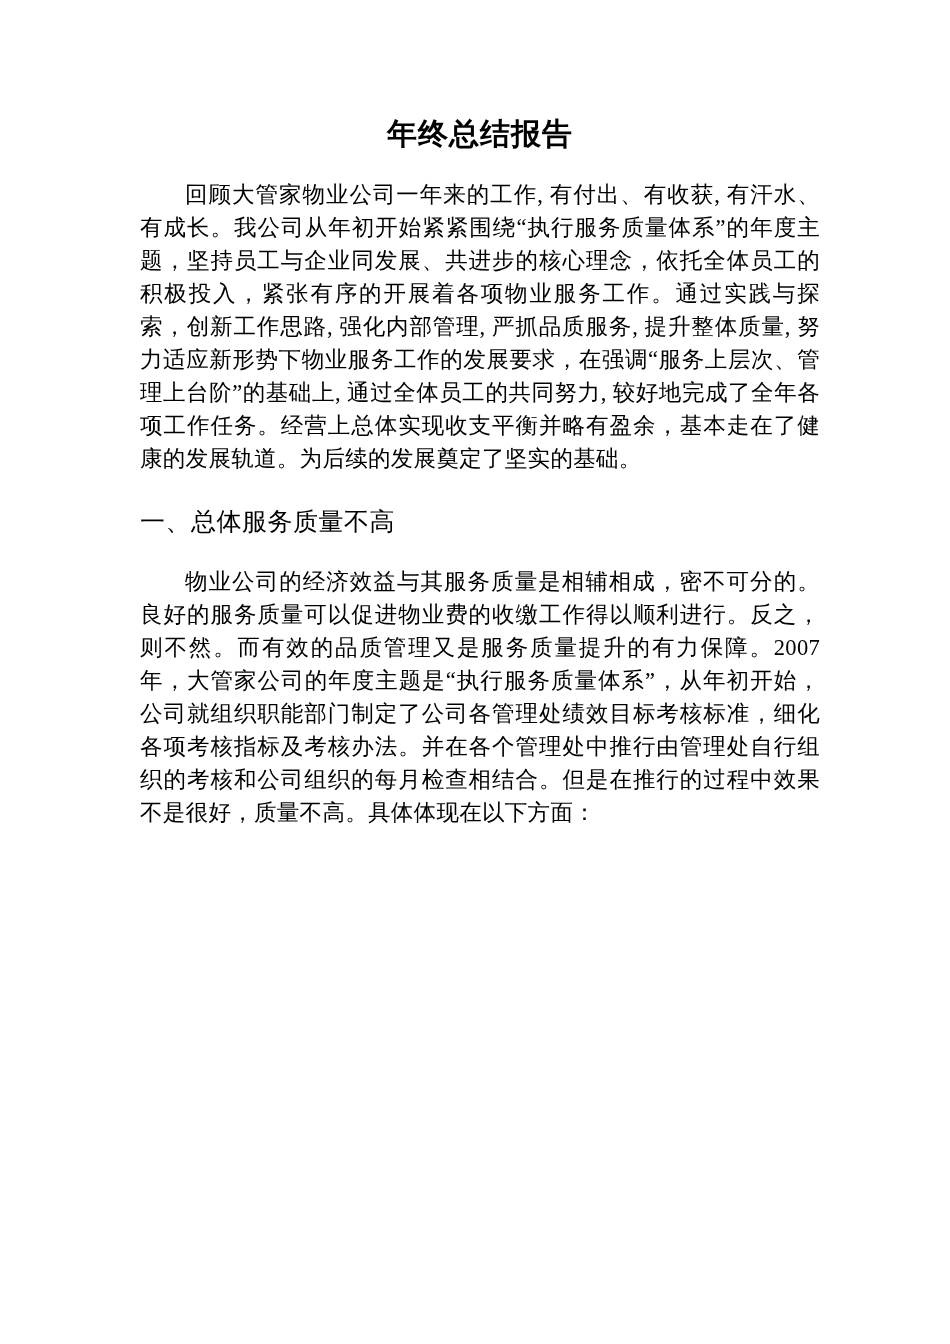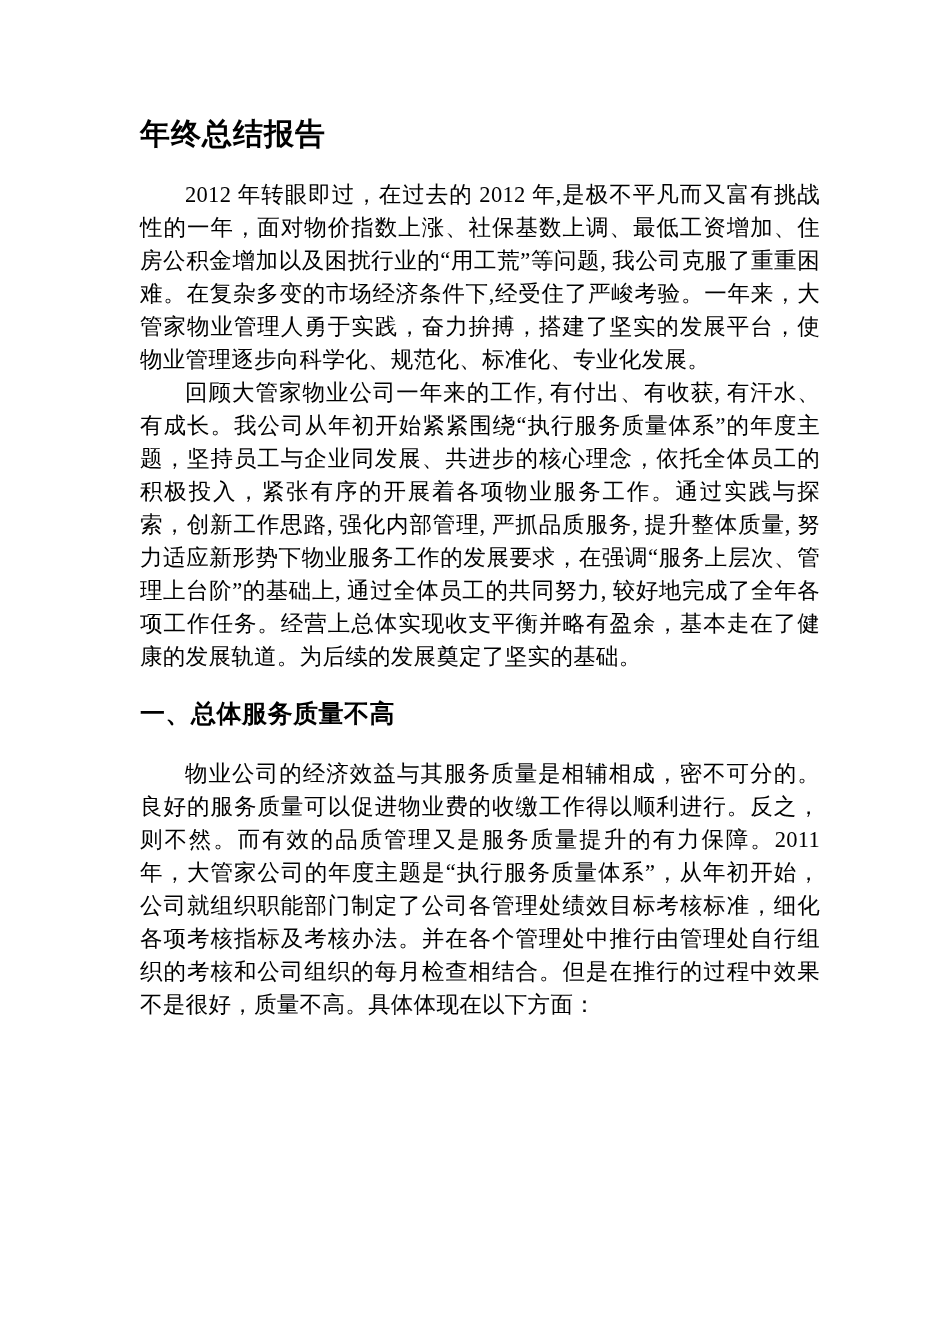--- a/index.html
+++ b/index.html
@@ -14,51 +14,51 @@
   .page {
     width: 950px;
     height: 1344px;
     background: #ffffff;
     padding: 112px 130px 0 140px;
   }
   .doc-title {
     font-size: 30px;
     line-height: 44px;
     font-weight: bold;
+    text-align: center;
     margin-bottom: 22px;
     letter-spacing: 1px;
   }
   p.body {
     font-size: 22.5px;
     line-height: 33px;
     text-align: justify;
     text-align-last: left;
     letter-spacing: 0.3px;
   }
   p.indent { text-indent: 45px; }
   h2.section-heading {
     font-size: 25px;
     line-height: 34px;
-    font-weight: bold;
-    margin-top: 24px;
+    font-weight: normal;
+    margin-top: 30px;
     margin-bottom: 26px;
     letter-spacing: 0.5px;
   }
   p.item { margin-top: 16px; }
 </style>
 </head>
 <body>
 
 <div class="page">
 
   <h1 class="doc-title">年终总结报告</h1>
 
-  <p class="body indent">2012 年转眼即过，在过去的 2012 年,是极不平凡而又富有挑战性的一年，面对物价指数上涨、社保基数上调、最低工资增加、住房公积金增加以及困扰行业的“用工荒”等问题, 我公司克服了重重困难。在复杂多变的市场经济条件下,经受住了严峻考验。一年来，大管家物业管理人勇于实践，奋力拚搏，搭建了坚实的发展平台，使物业管理逐步向科学化、规范化、标准化、专业化发展。</p>
 
   <p class="body indent">回顾大管家物业公司一年来的工作, 有付出、有收获, 有汗水、有成长。我公司从年初开始紧紧围绕“执行服务质量体系”的年度主题，坚持员工与企业同发展、共进步的核心理念，依托全体员工的积极投入，紧张有序的开展着各项物业服务工作。通过实践与探索，创新工作思路, 强化内部管理, 严抓品质服务, 提升整体质量, 努力适应新形势下物业服务工作的发展要求，在强调“服务上层次、管理上台阶”的基础上, 通过全体员工的共同努力, 较好地完成了全年各项工作任务。经营上总体实现收支平衡并略有盈余，基本走在了健康的发展轨道。为后续的发展奠定了坚实的基础。</p>
 
 
   <h2 class="section-heading">一、总体服务质量不高</h2>
 
-  <p class="body indent">物业公司的经济效益与其服务质量是相辅相成，密不可分的。良好的服务质量可以促进物业费的收缴工作得以顺利进行。反之，则不然。而有效的品质管理又是服务质量提升的有力保障。2011 年，大管家公司的年度主题是“执行服务质量体系”，从年初开始，公司就组织职能部门制定了公司各管理处绩效目标考核标准，细化各项考核指标及考核办法。并在各个管理处中推行由管理处自行组织的考核和公司组织的每月检查相结合。但是在推行的过程中效果不是很好，质量不高。具体体现在以下方面：</p>
+  <p class="body indent">物业公司的经济效益与其服务质量是相辅相成，密不可分的。良好的服务质量可以促进物业费的收缴工作得以顺利进行。反之，则不然。而有效的品质管理又是服务质量提升的有力保障。2007 年，大管家公司的年度主题是“执行服务质量体系”，从年初开始，公司就组织职能部门制定了公司各管理处绩效目标考核标准，细化各项考核指标及考核办法。并在各个管理处中推行由管理处自行组织的考核和公司组织的每月检查相结合。但是在推行的过程中效果不是很好，质量不高。具体体现在以下方面：</p>
 
 
 </div>
 
 </body></html>

